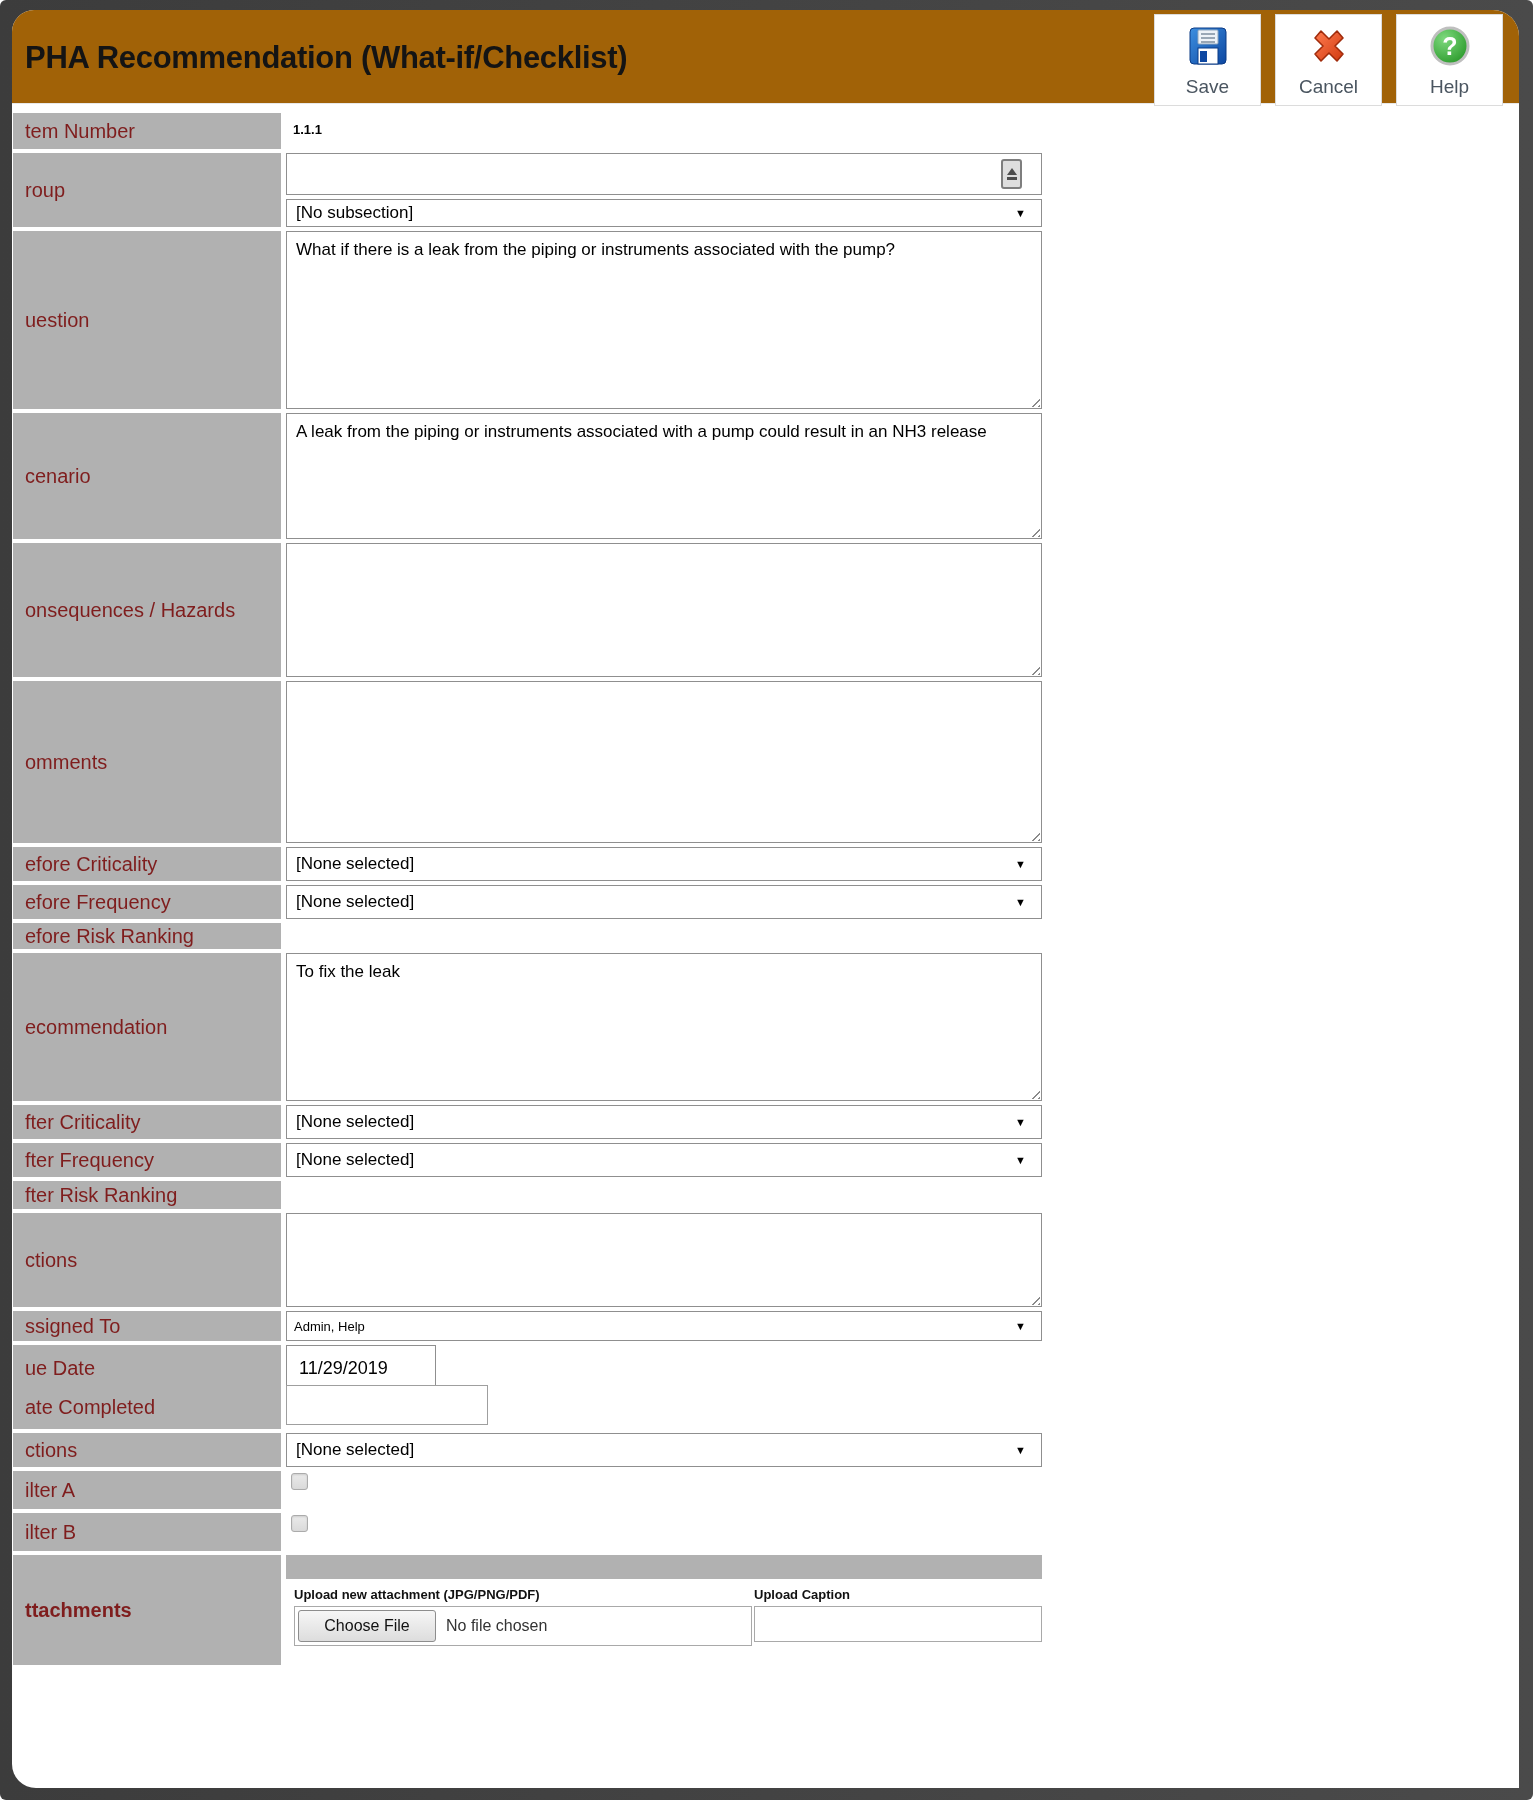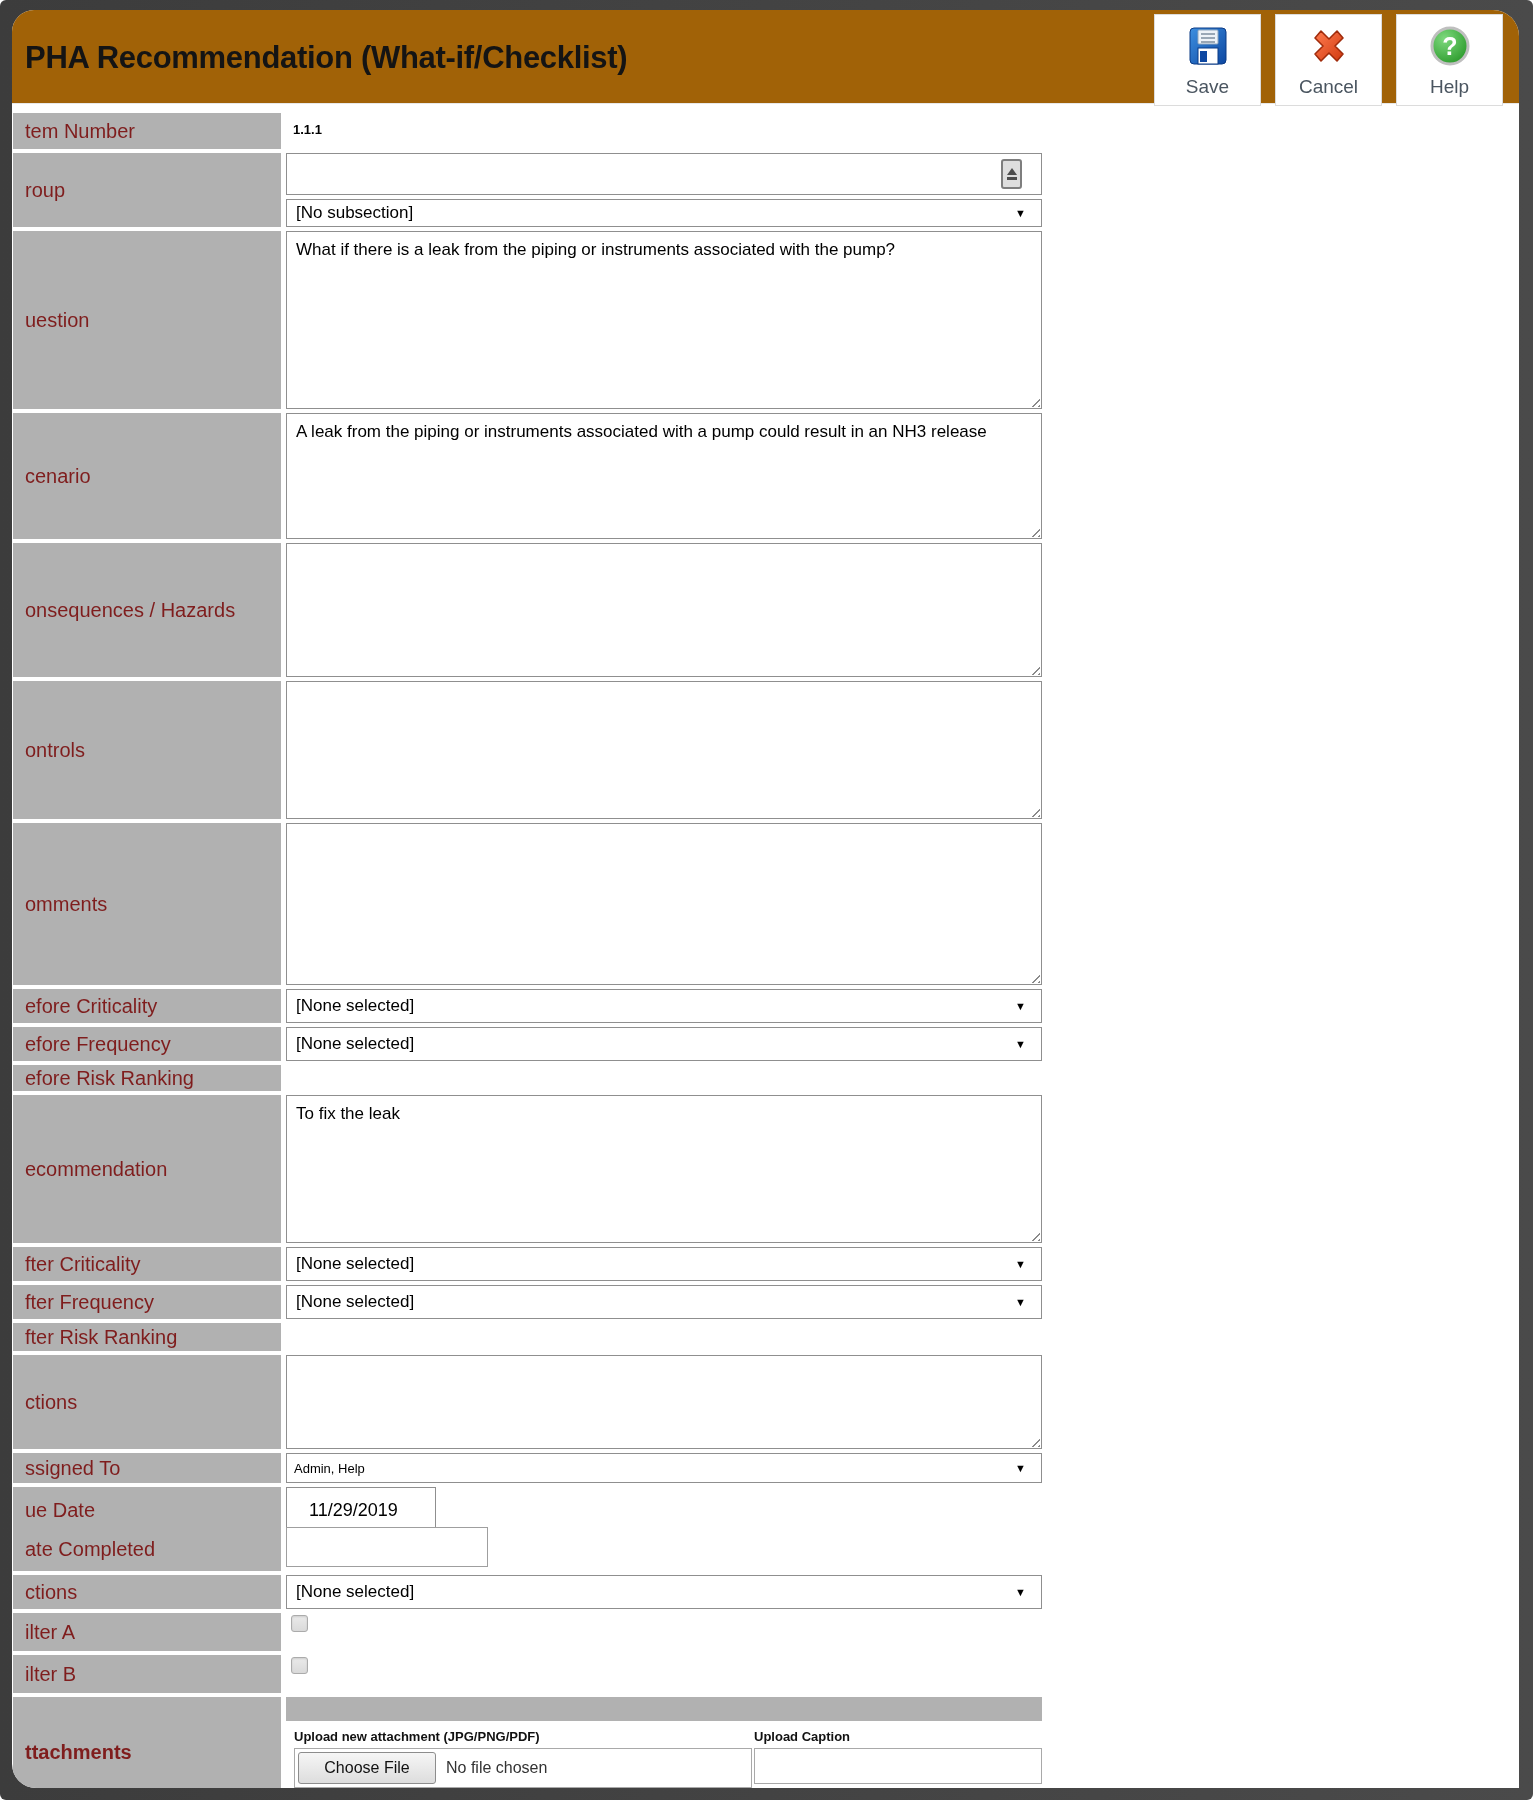--- a/index.html
+++ b/index.html
@@ -185,29 +185,20 @@
     <div class="row" style="height:134px">
       <div class="lbl">onsequences / Hazards</div>
       <div class="fld">
             <div class="ta-wrap">
         <textarea class="ta" style=""></textarea>
         <div class="grip"></div>
       </div>
           </div>
     </div>
 
-    <div class="row" style="height:138px">
-      <div class="lbl">ontrols</div>
-      <div class="fld">
-            <div class="ta-wrap">
-        <textarea class="ta" style=""></textarea>
-        <div class="grip"></div>
-      </div>
-          </div>
-    </div>
 
     <div class="row" style="height:162px">
       <div class="lbl">omments</div>
       <div class="fld">
             <div class="ta-wrap">
         <textarea class="ta" style=""></textarea>
         <div class="grip"></div>
       </div>
           </div>
     </div>
@@ -288,21 +279,21 @@
             <div class="sel small">
         <span>Admin, Help</span>
         <span class="arrow">▼</span>
       </div>
           </div>
     </div>
 
     <div class="row" style="height:36px">
       <div class="lbl">ue Date</div>
       <div class="fld">
-        <input class="txt" style="width: 150px; height: 46px; font-size: 18px; padding: 0px 22px;" value="11/29/2019">
+        <input class="txt" style="width: 150px; height: 46px; font-size: 18px; padding: 0px 12px;" value="11/29/2019">
       </div>
     </div>
 
     <div class="row" style="height:44px">
       <div class="lbl">ate Completed</div>
       <div class="fld">
         <input class="txt" style="width: 202px; height: 40px; font-size: 18px; padding: 0px 6px; border-color: rgb(159, 159, 159);" value="">
       </div>
     </div>
 

